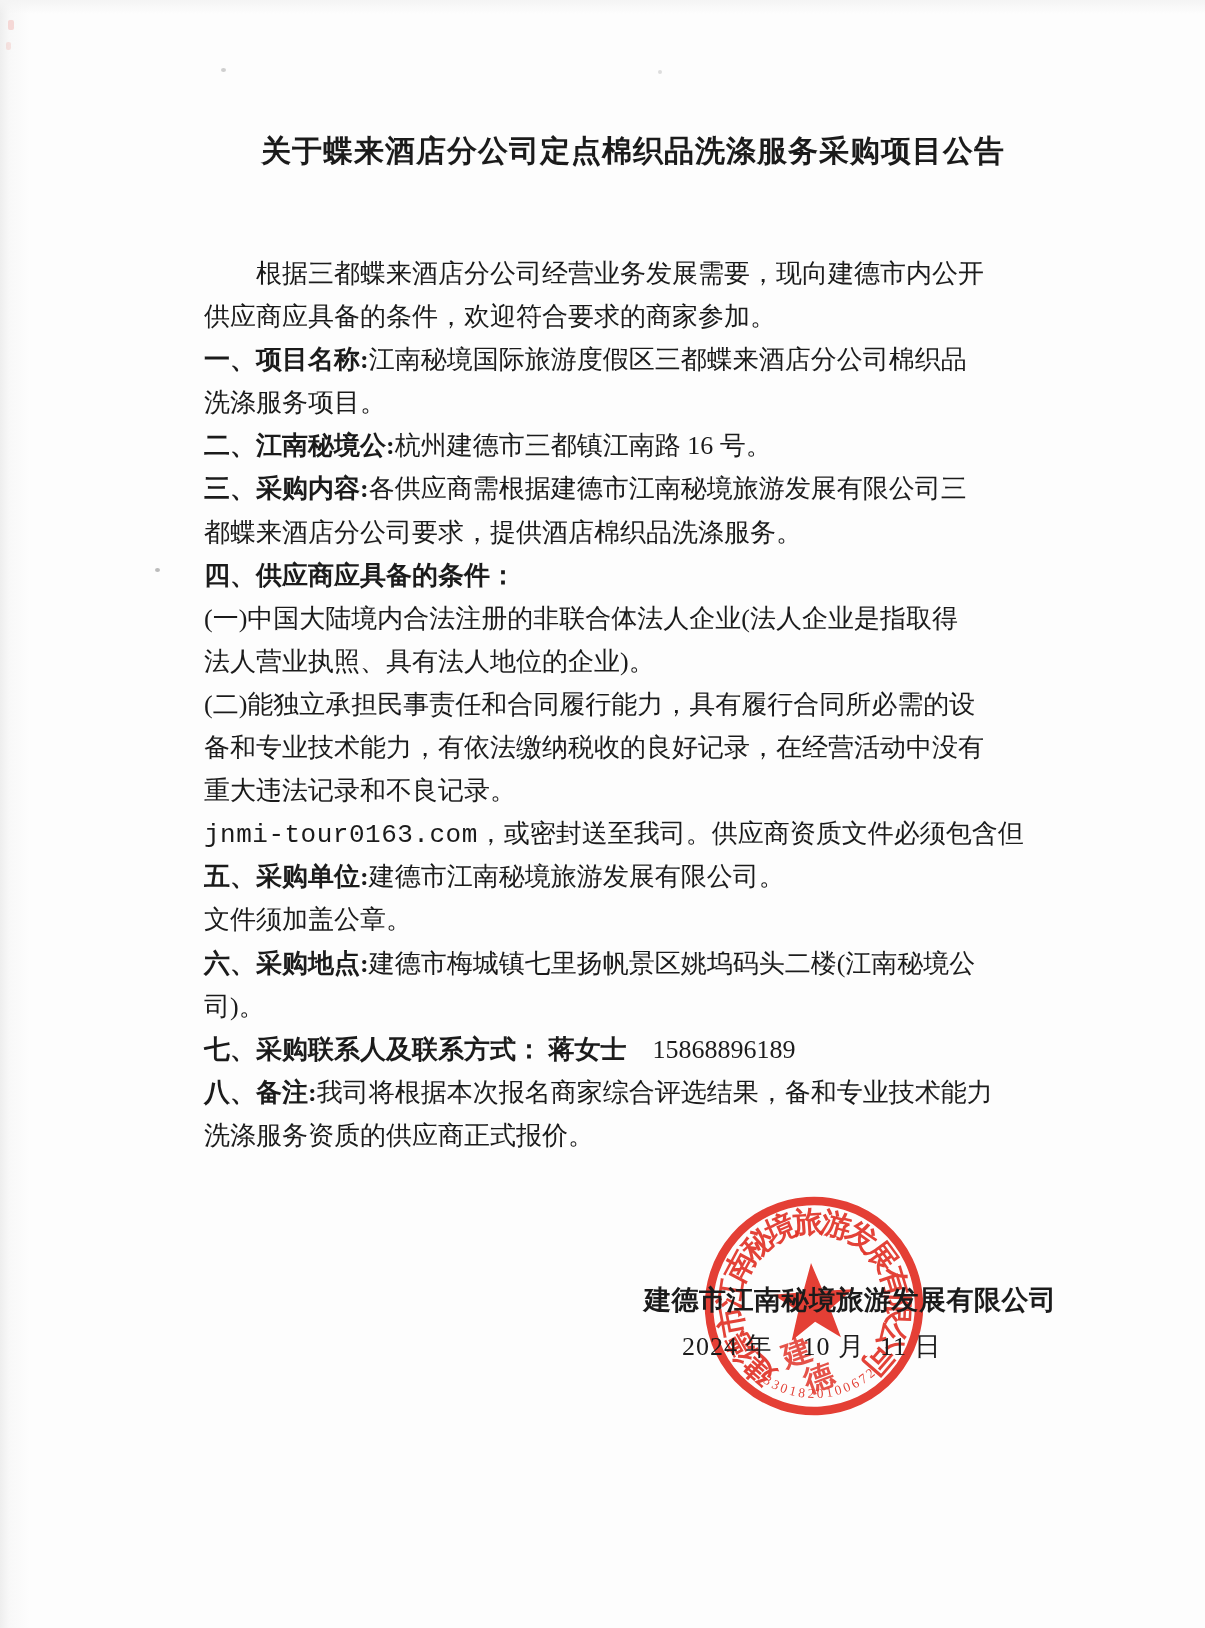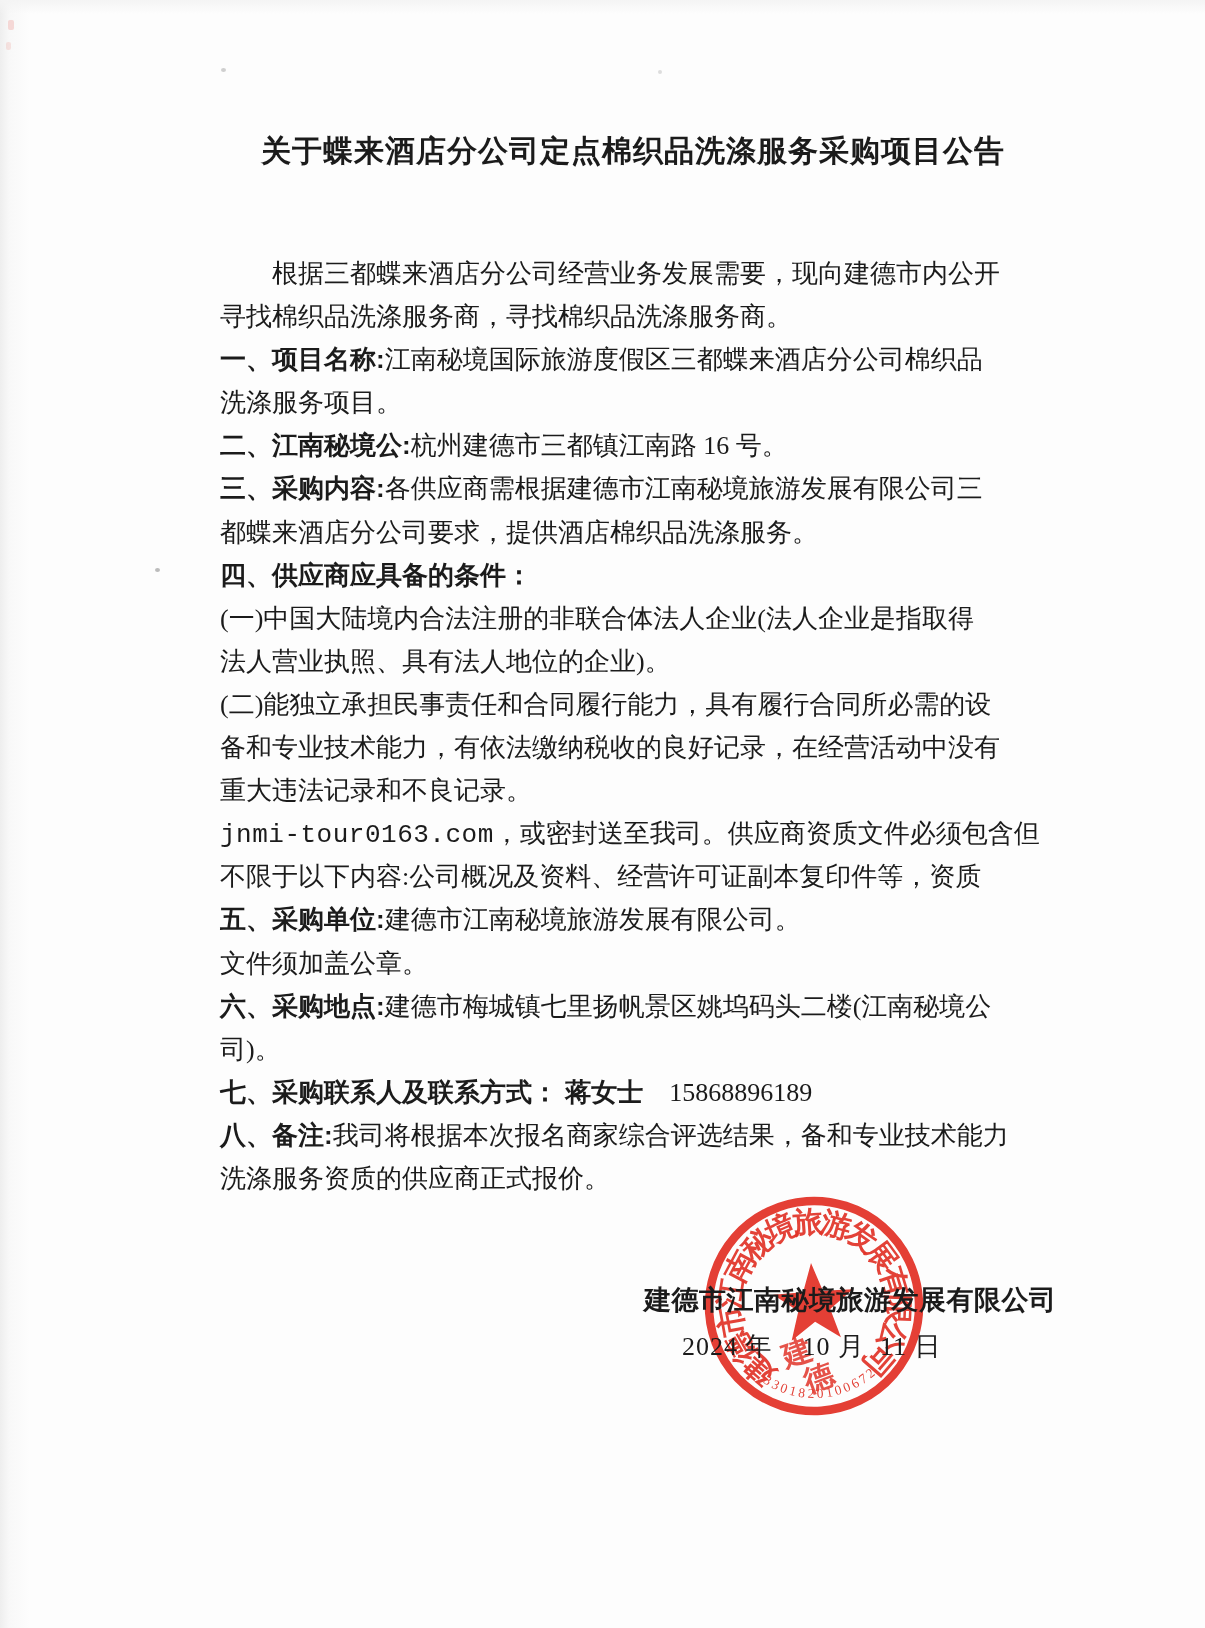--- a/index.html
+++ b/index.html
@@ -18,24 +18,24 @@
   .doc-title{
     position:absolute;left:0;top:131px;width:1180px;z-index:2;
     text-align:center;font-size:30px;font-weight:700;
     font-family:"Liberation Sans","DejaVu Sans",sans-serif;
     letter-spacing:1px;white-space:pre;margin-left:43px;
   }
   .doc-body{
     position:absolute;left:204px;top:252px;width:800px;z-index:2;
     font-size:26px;line-height:43.1px;
   }
-  .line{height:43.1px;white-space:pre;margin-left:16px;}
+  .line{height:43.1px;white-space:pre;}
   .line.indent{text-indent:52px;}
   .line.spread{letter-spacing:4px;}
-  .hei{font-family:Liberation Sans, sans-serif;font-weight:700;}
+  .hei{font-family:Liberation Serif, serif;font-weight:700;}
   .song{font-weight:400;}
   .mono{font-family:"Liberation Mono","DejaVu Sans Mono",monospace;letter-spacing:0.5px;}
 
   .sig-company{
     position:absolute;left:604px;top:1282px;z-index:2;
     font-size:27px;font-weight:700;white-space:pre;
     font-family:"Liberation Sans","DejaVu Sans",sans-serif;
     letter-spacing:0.5px;
     margin-left:40px;
   }
@@ -65,34 +65,33 @@
 <div class="speck speck-a"></div>
 <div class="speck speck-b"></div>
 <div class="speck speck-c"></div>
 <div class="speck speck-d"></div>
 <div class="speck speck-e"></div>
 
 <div class="doc-title">关于蝶来酒店分公司定点棉织品洗涤服务采购项目公告</div>
 
 <div class="doc-body">
     <div class="line indent"><span class="song">根据三都蝶来酒店分公司经营业务发展需要，现向建德市内公开</span></div>
-    <div class="line"><span class="song">寻找棉织品洗涤服务商，寻找棉织品洗涤服务商。</span></div>
+    <div class="line"><span class="song">供应商应具备的条件，欢迎符合要求的商家参加。</span></div>
     <div class="line"><span class="hei">一、项目名称:</span><span class="song">江南秘境国际旅游度假区三都蝶来酒店分公司棉织品</span></div>
     <div class="line"><span class="song">洗涤服务项目。</span></div>
     <div class="line"><span class="hei">二、江南秘境公:</span><span class="song">杭州建德市三都镇江南路 16 号。</span></div>
     <div class="line"><span class="hei">三、采购内容:</span><span class="song">各供应商需根据建德市江南秘境旅游发展有限公司三</span></div>
     <div class="line"><span class="song">都蝶来酒店分公司要求，提供酒店棉织品洗涤服务。</span></div>
     <div class="line"><span class="hei">四、供应商应具备的条件：</span></div>
     <div class="line"><span class="song">(一)中国大陆境内合法注册的非联合体法人企业(法人企业是指取得</span></div>
     <div class="line"><span class="song">法人营业执照、具有法人地位的企业)。</span></div>
     <div class="line"><span class="song">(二)能独立承担民事责任和合同履行能力，具有履行合同所必需的设</span></div>
     <div class="line"><span class="song">备和专业技术能力，有依法缴纳税收的良好记录，在经营活动中没有</span></div>
     <div class="line"><span class="song">重大违法记录和不良记录。</span></div>
     <div class="line"><span class="mono">jnmi-tour0163.com</span><span class="song">，或密封送至我司。供应商资质文件必须包含但</span></div>
-    <div class="line"><span class="song">不限于以下内容:公司概况及资料、经营许可证副本复印件等，资质</span></div>
     <div class="line"><span class="hei">五、采购单位:</span><span class="song">建德市江南秘境旅游发展有限公司。</span></div>
     <div class="line"><span class="song">文件须加盖公章。</span></div>
     <div class="line"><span class="hei">六、采购地点:</span><span class="song">建德市梅城镇七里扬帆景区姚坞码头二楼(江南秘境公</span></div>
     <div class="line"><span class="song">司)。</span></div>
     <div class="line"><span class="hei">七、采购联系人及联系方式： 蒋女士</span><span class="song">    15868896189</span></div>
     <div class="line"><span class="hei">八、备注:</span><span class="song">我司将根据本次报名商家综合评选结果，备和专业技术能力</span></div>
     <div class="line"><span class="song">洗涤服务资质的供应商正式报价。</span></div>
   </div>
 
 <svg class="seal" viewBox="0 0 240 240" xmlns="http://www.w3.org/2000/svg">

